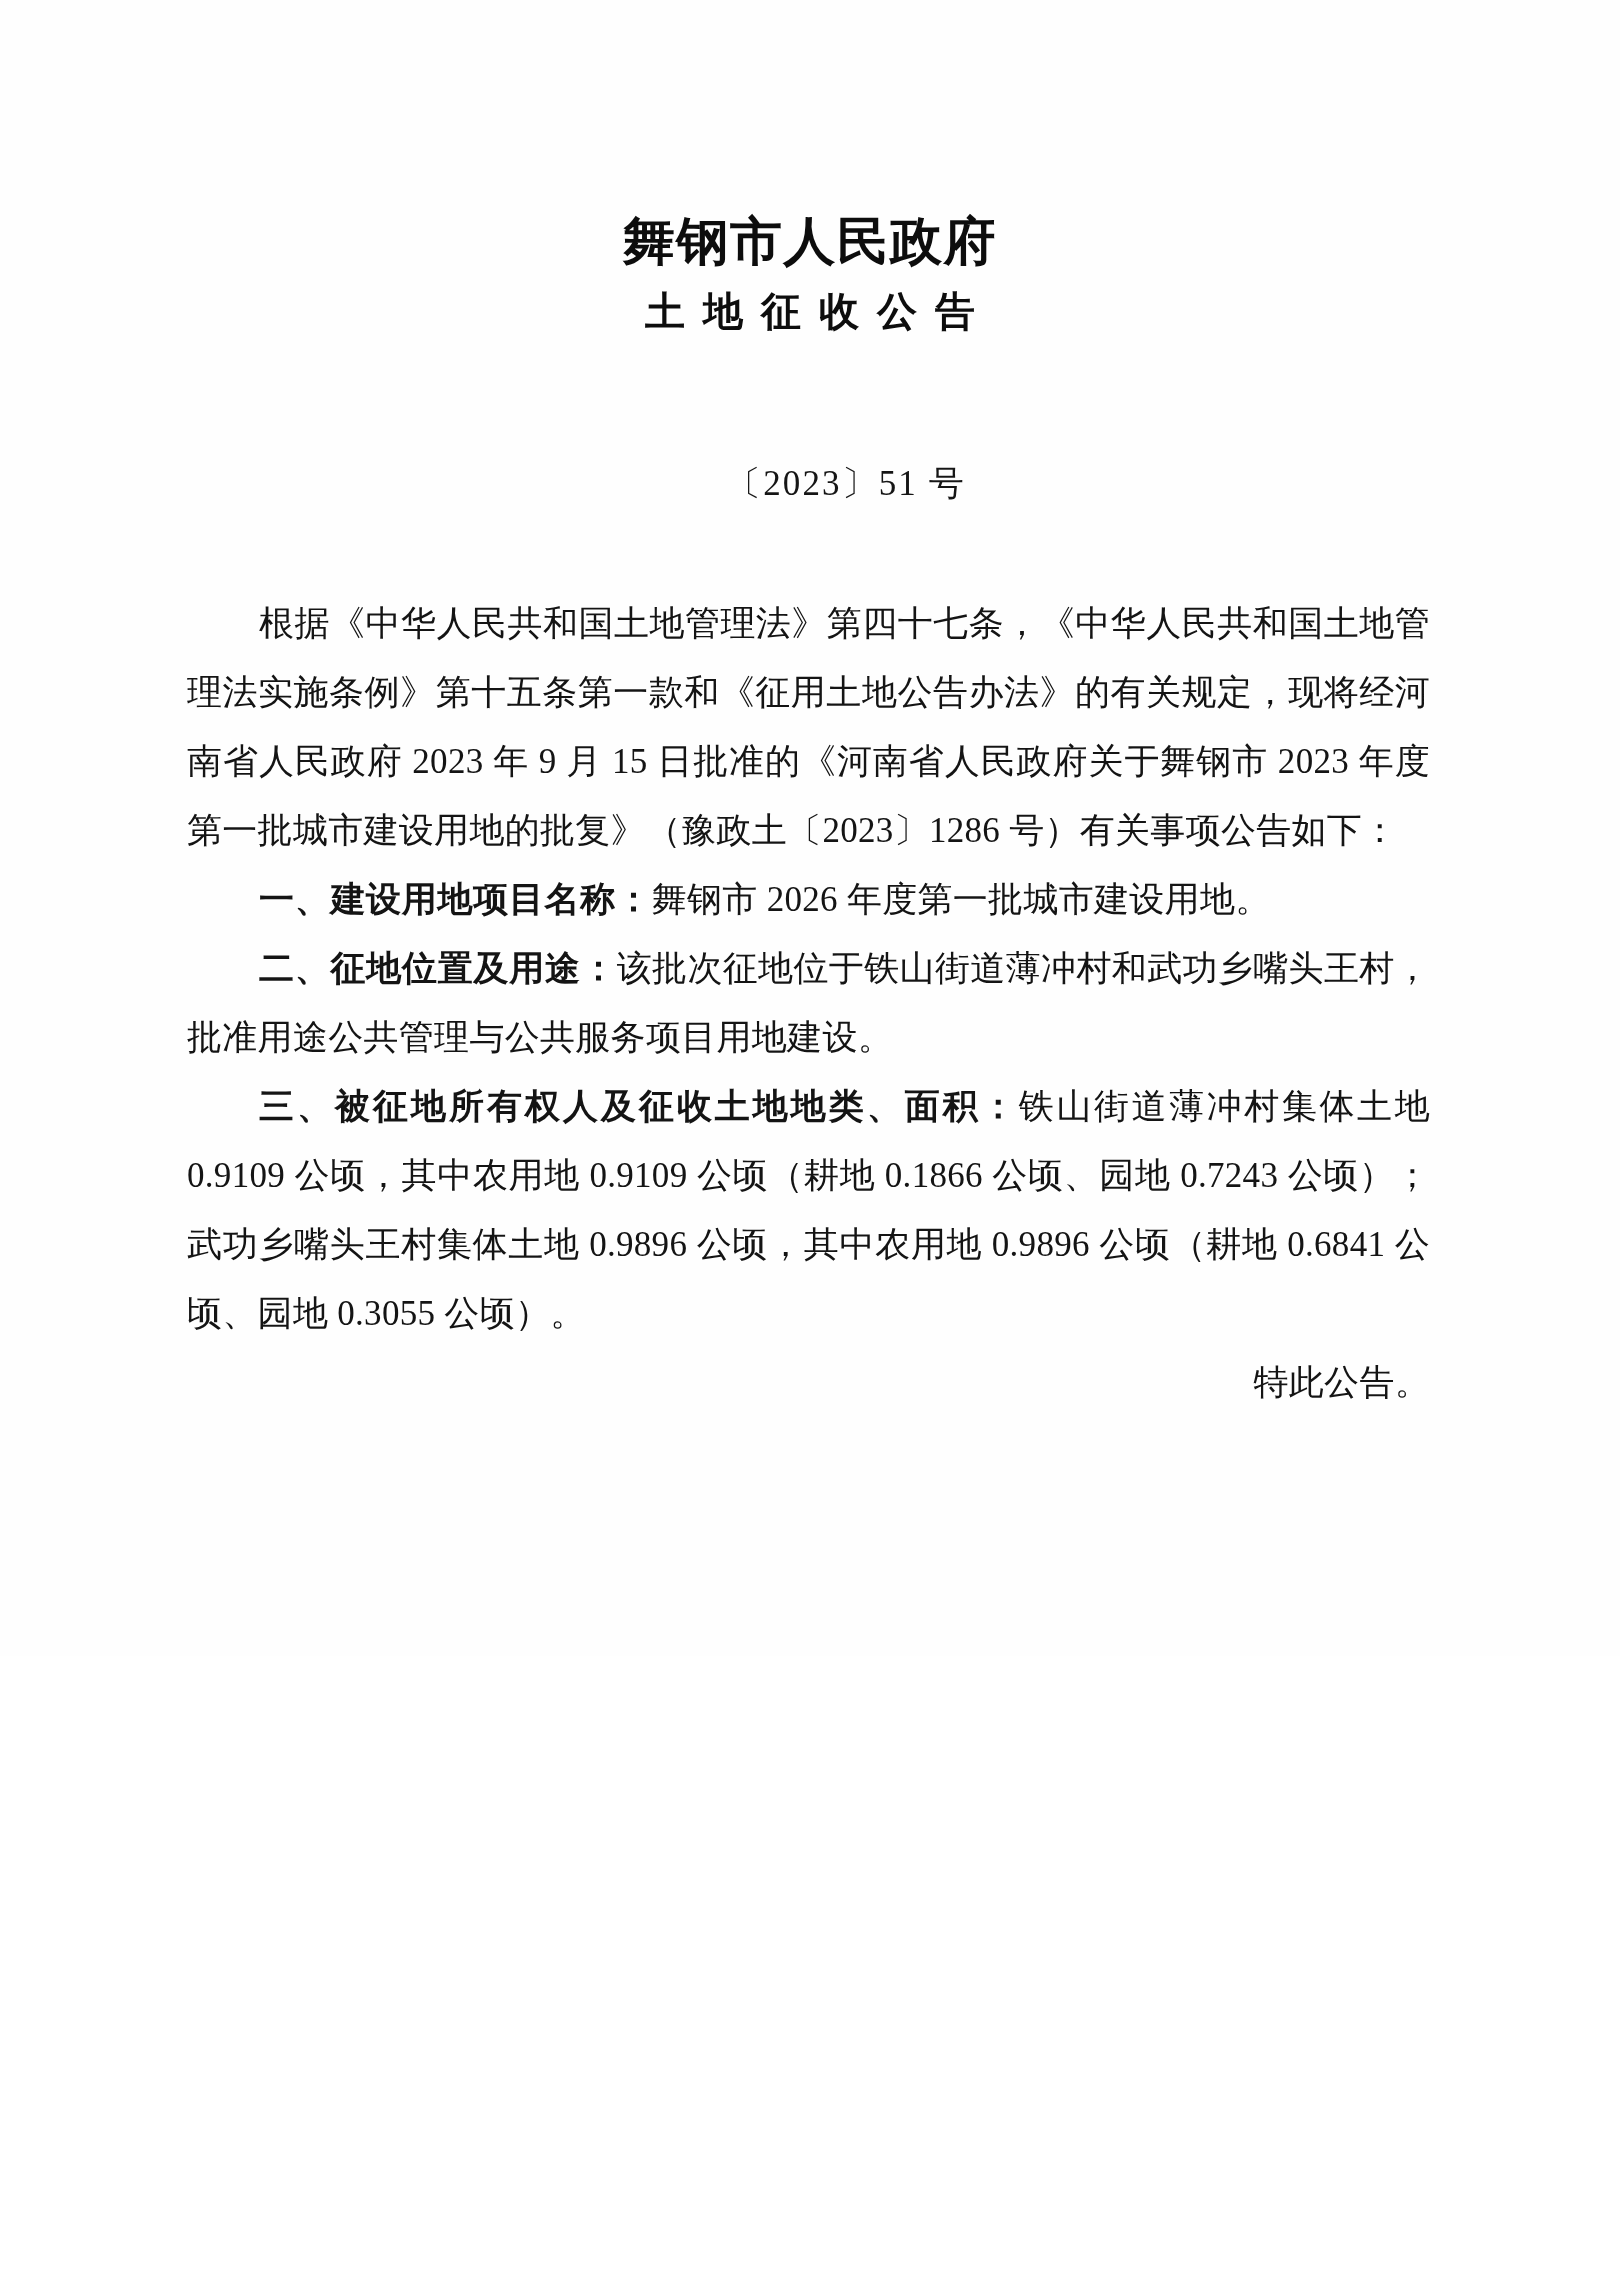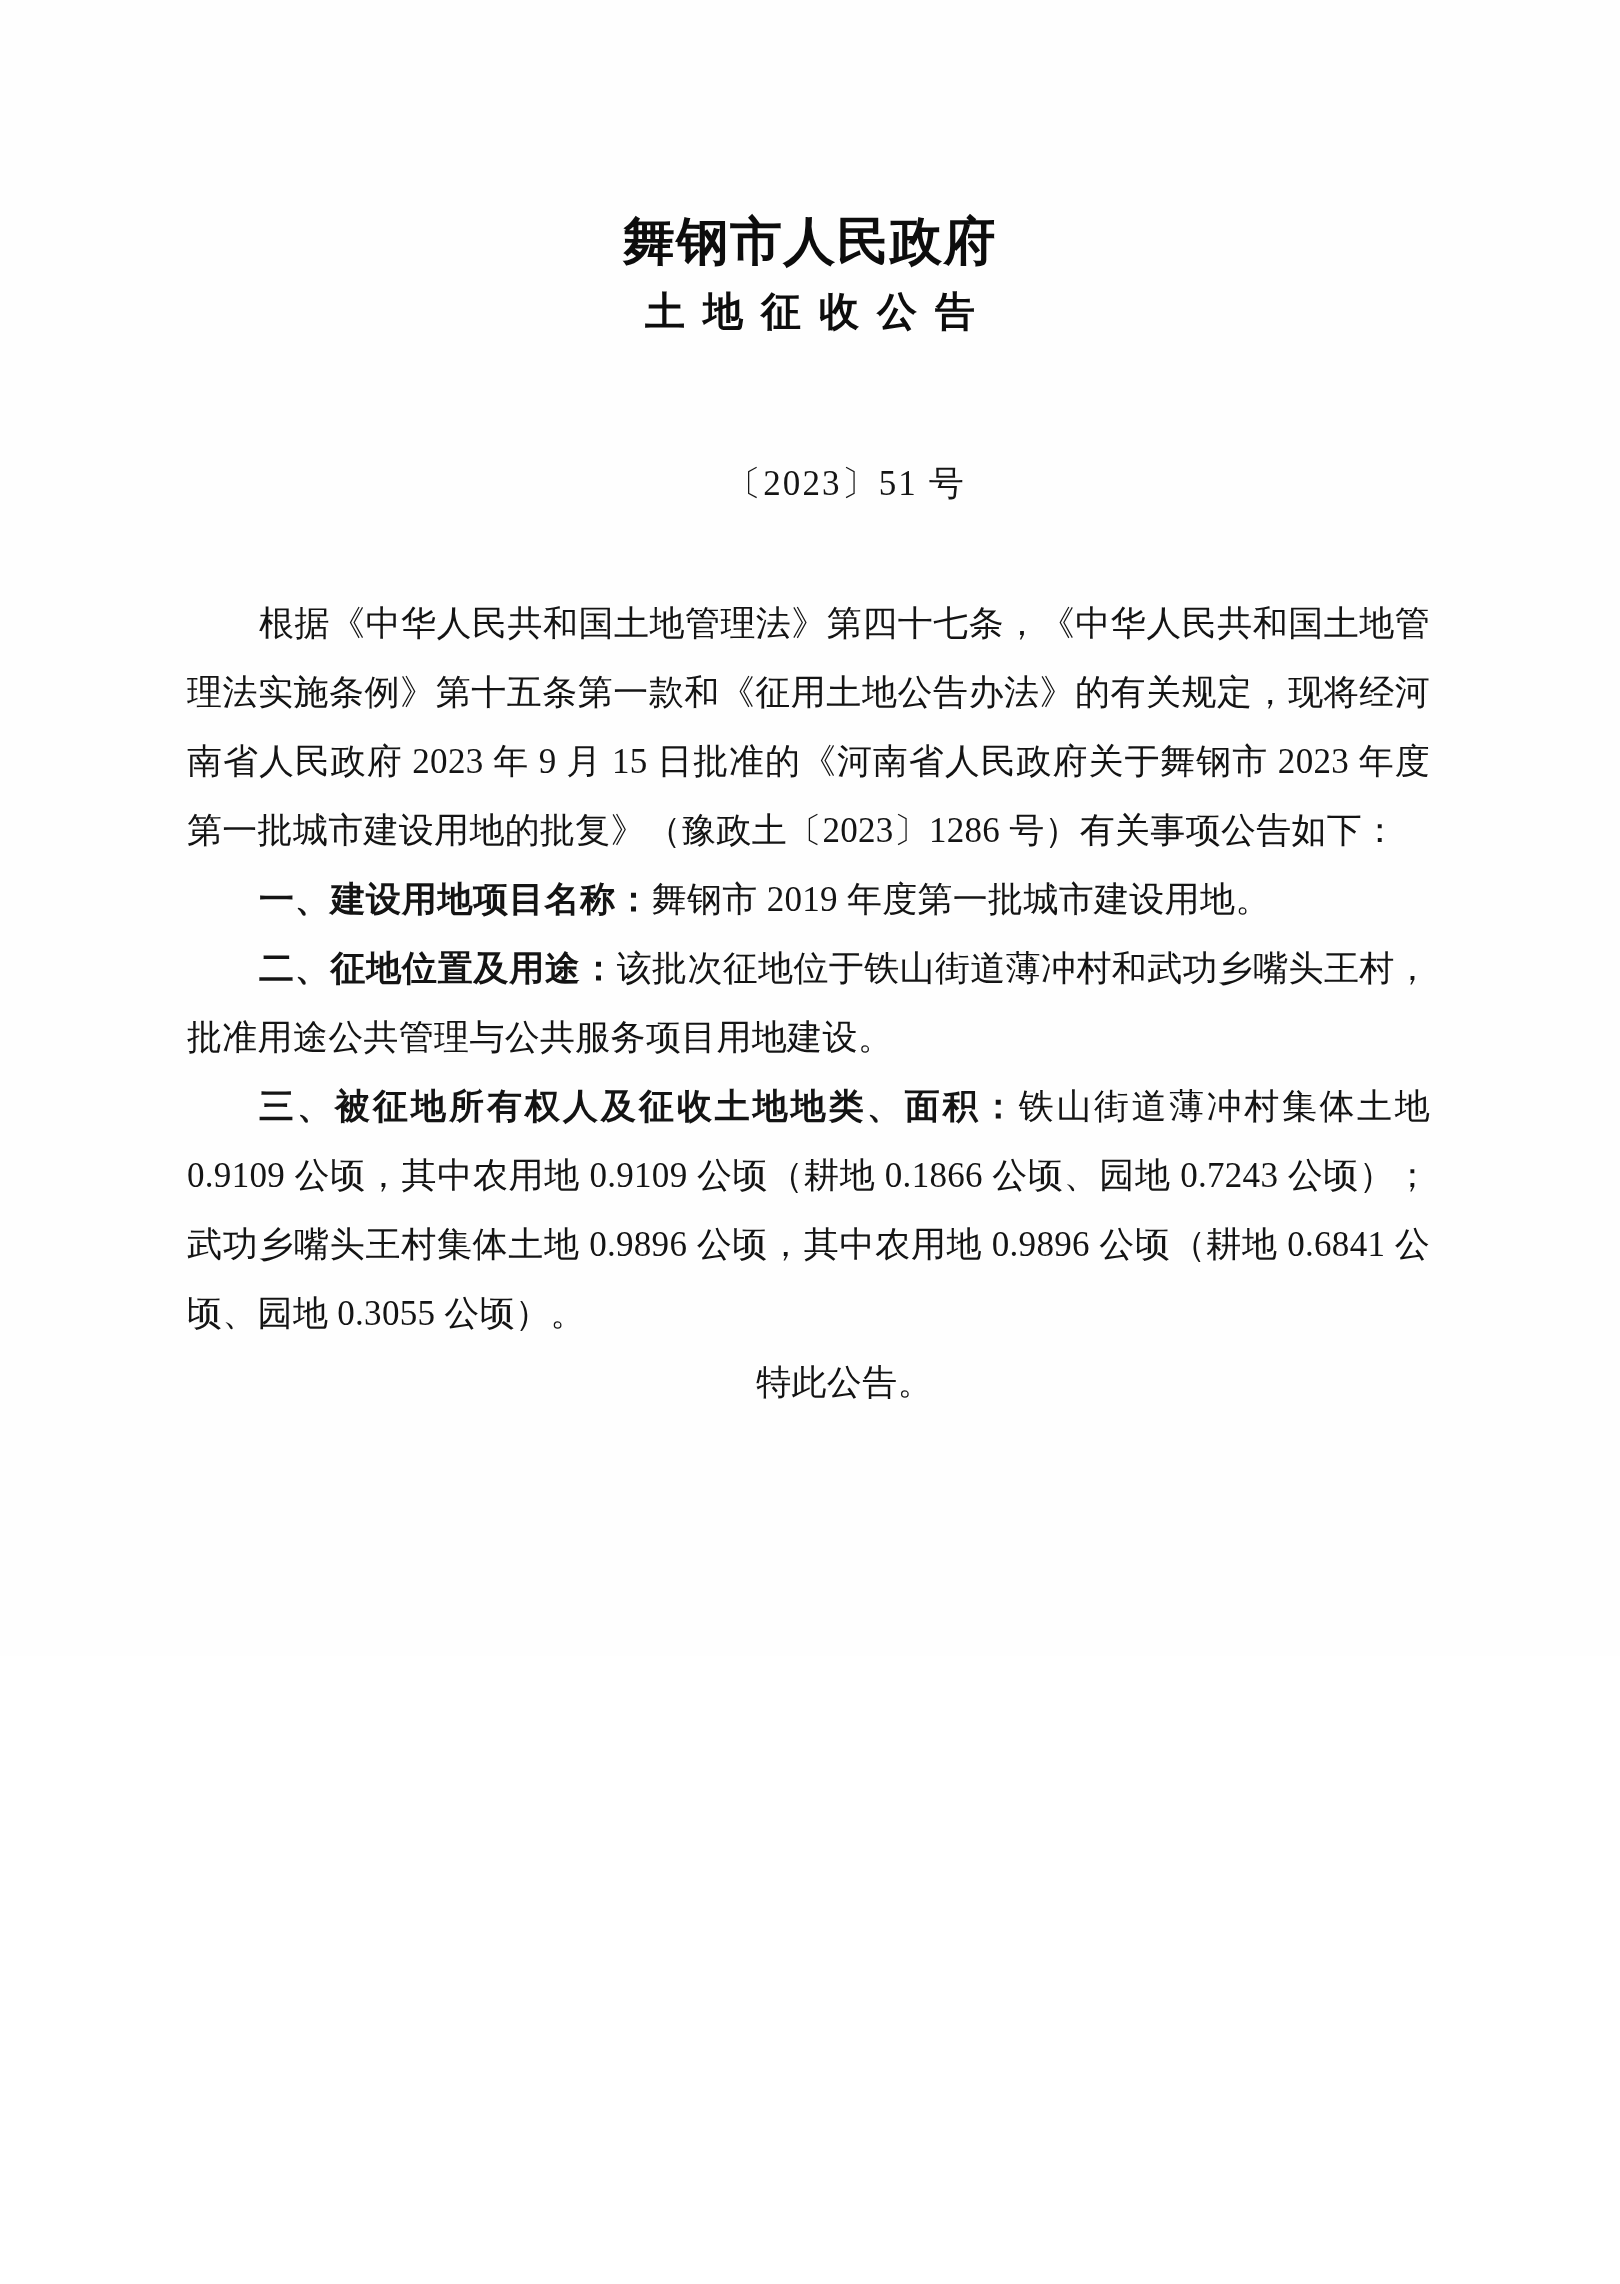--- a/index.html
+++ b/index.html
@@ -67,21 +67,21 @@
     font-size: 35px;
     line-height: 69px;
     text-align: justify;
     text-justify: inter-ideograph;
     text-indent: 72px;
     margin: 0 4px 0 0;
     letter-spacing: 0.3px;
     color: #141414;
   }
   .para.last-left {
-    text-align: center;
+    text-align: right;
   }
   .para b, .para .hd {
     font-weight: 700;
     font-family: "DejaVu Sans", "Liberation Sans", sans-serif;
     letter-spacing: 0.7px;
   }
   
   .sign-area {
     position: absolute;
     left: 926px;
@@ -120,21 +120,21 @@
 
   <div class="doc-number">〔2023〕51 号</div>
 
   <div class="body-block">
 
     <p class="para">
       <span class="txt">根据《中华人民共和国土地管理法》第四十七条，《中华人民共和国土地管理法实施条例》第十五条第一款和《征用土地公告办法》的有关规定，现将经河南省人民政府 2023 年 9 月 15 日批准的《河南省人民政府关于舞钢市 2023 年度第一批城市建设用地的批复》（豫政土〔2023〕1286 号）有关事项公告如下：</span>
     </p>
 
     <p class="para">
-      <span class="hd">一、建设用地项目名称：</span><span class="txt">舞钢市 2019 年度第一批城市建设用地。</span>
+      <span class="hd">一、建设用地项目名称：</span><span class="txt">舞钢市 2026 年度第一批城市建设用地。</span>
     </p>
 
     <p class="para">
       <span class="hd">二、征地位置及用途：</span><span class="txt">该批次征地位于铁山街道薄冲村和武功乡嘴头王村，批准用途公共管理与公共服务项目用地建设。</span>
     </p>
 
     <p class="para">
       <span class="hd">三、被征地所有权人及征收土地地类、面积：</span><span class="txt">铁山街道薄冲村集体土地 0.9109 公顷，其中农用地 0.9109 公顷（耕地 0.1866 公顷、园地 0.7243 公顷）；武功乡嘴头王村集体土地 0.9896 公顷，其中农用地 0.9896 公顷（耕地 0.6841 公顷、园地 0.3055 公顷）。</span>
     </p>
 

